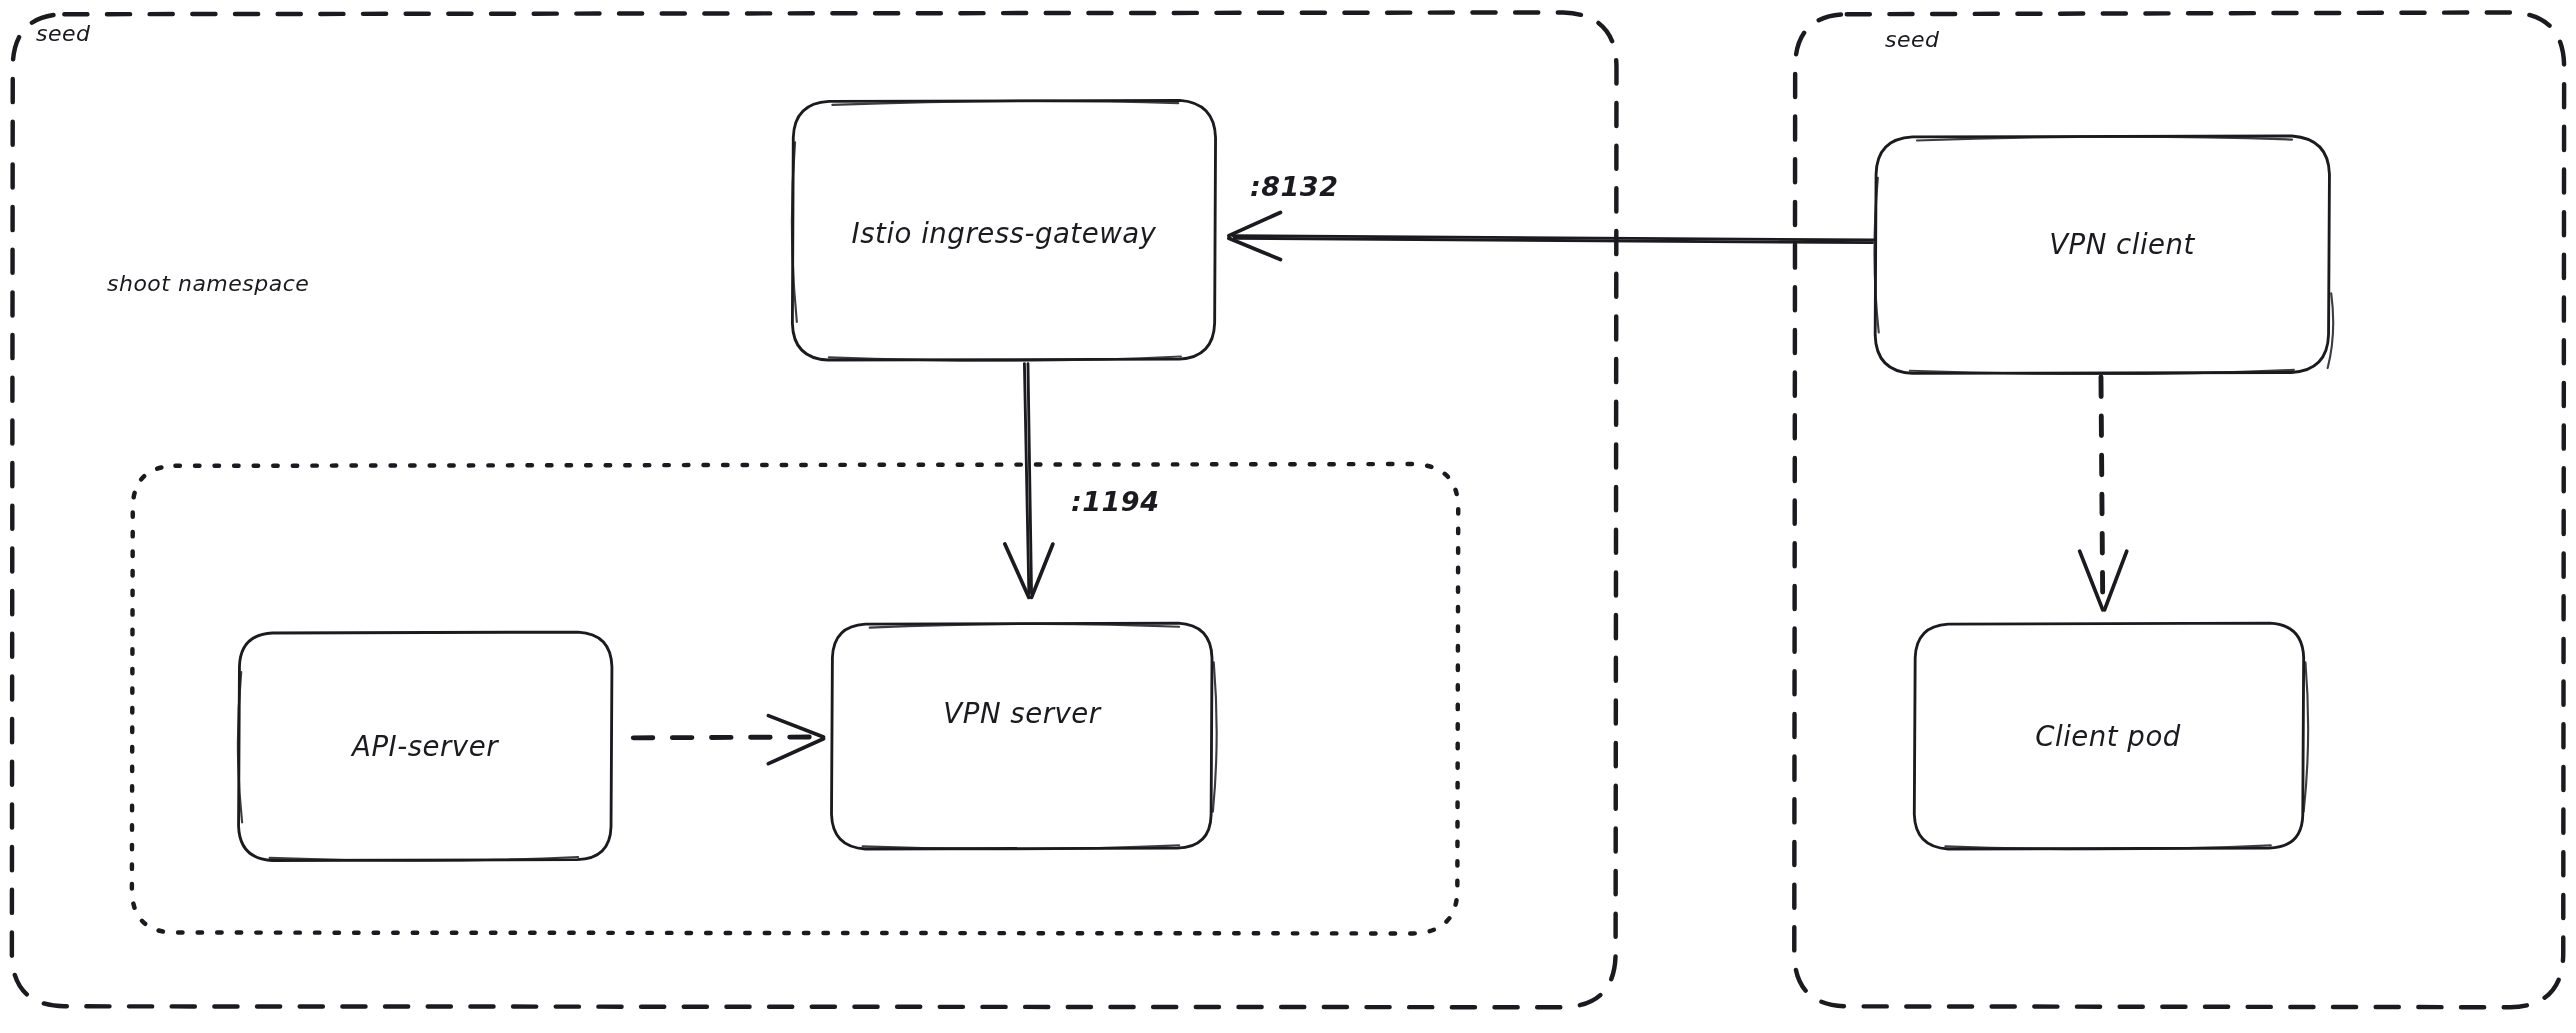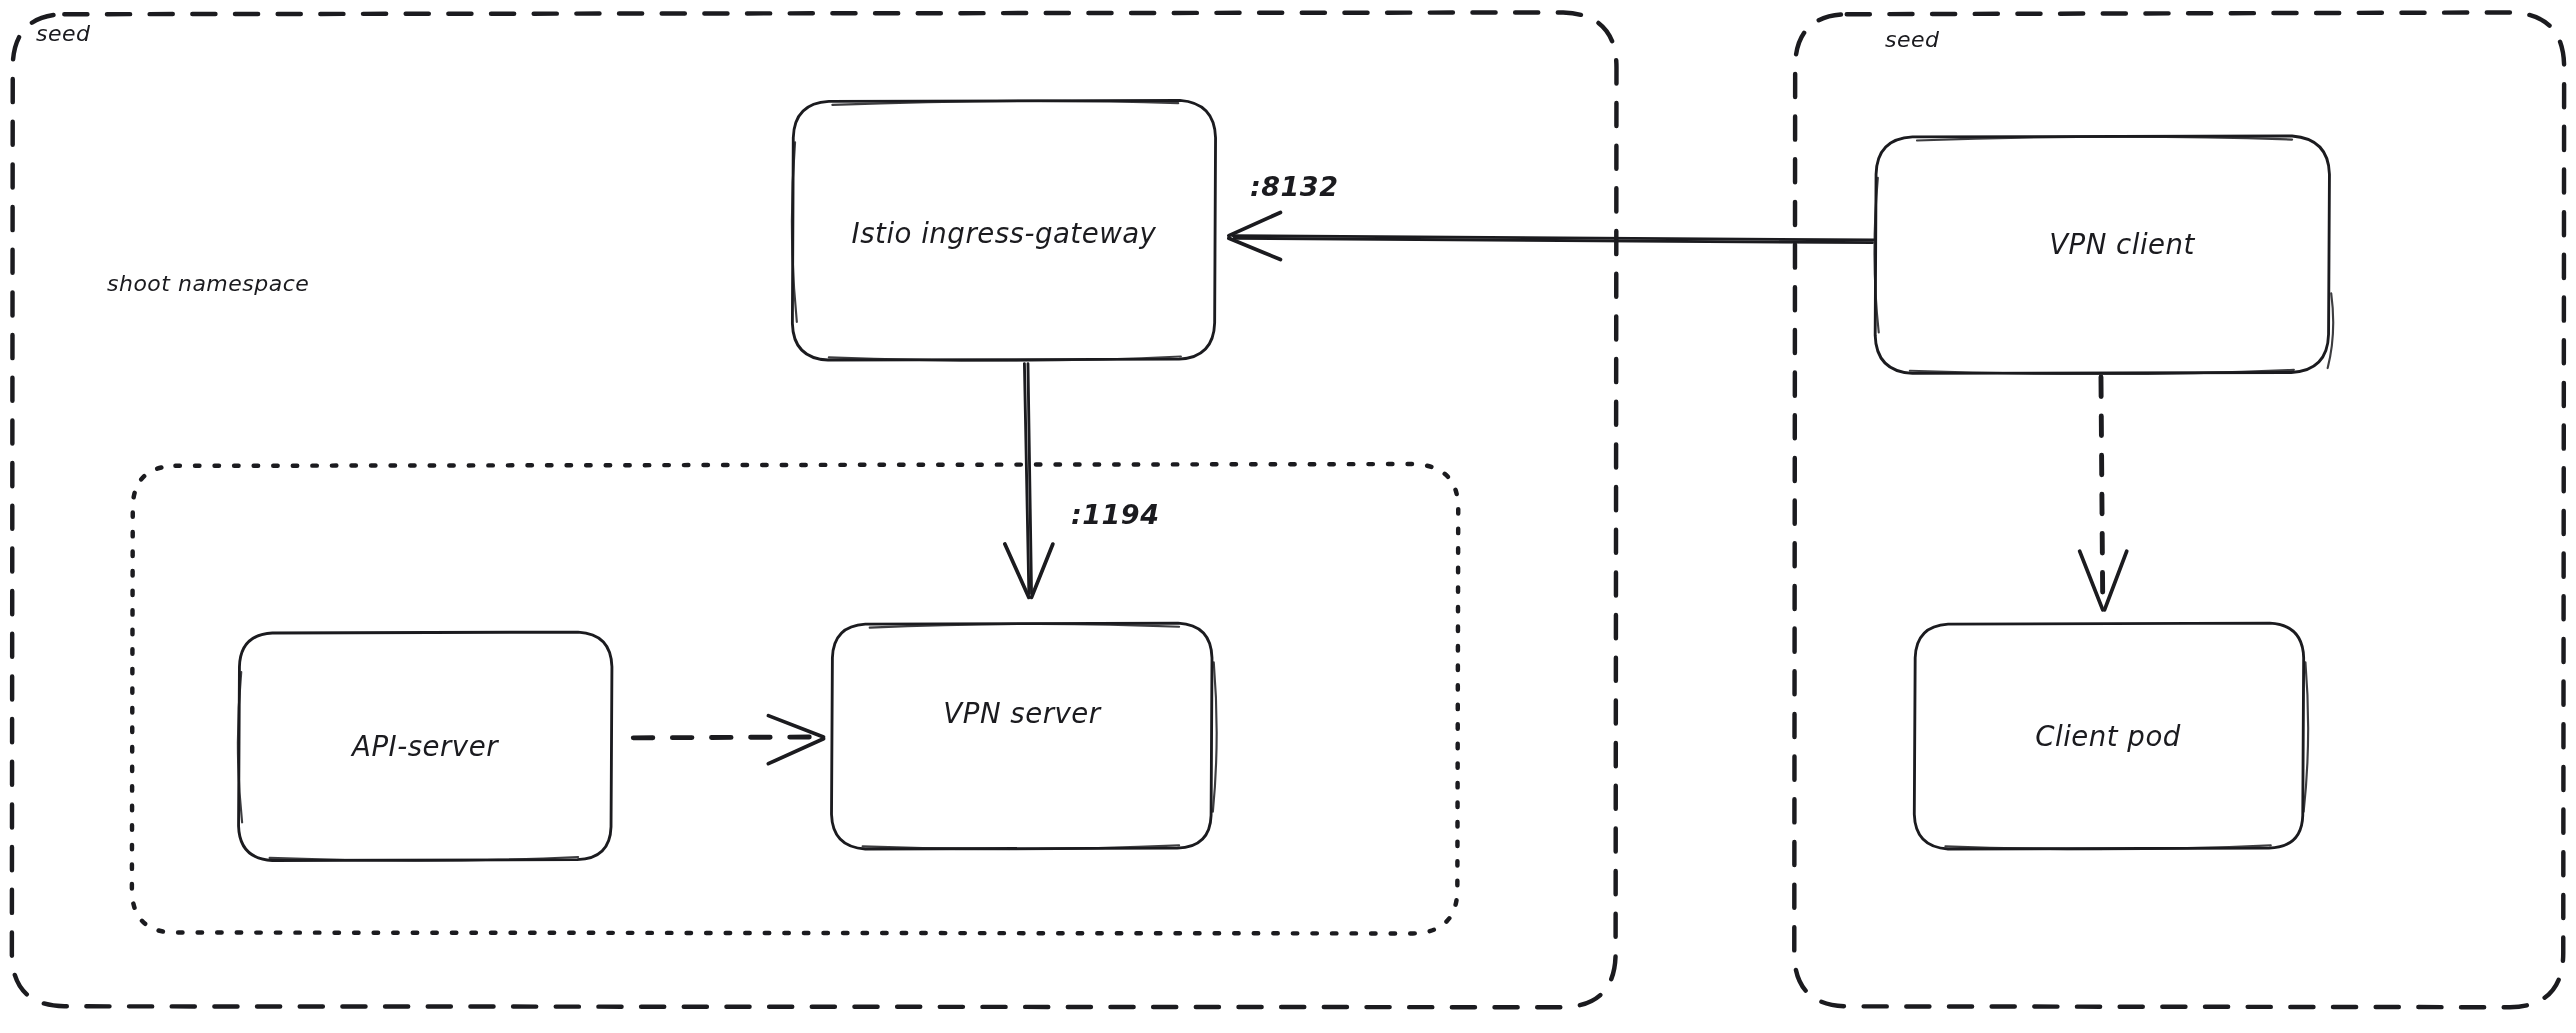--- a/index.html
+++ b/index.html
@@ -166,16 +166,16 @@
   <div class="hand-label node-title centered" style="left:425px; top:746px;">API-server</div>
 
   <div class="hand-label node-title centered" style="left:1022px; top:713px;">VPN server</div>
 
   <div class="hand-label node-title centered" style="left:2102px; top:244px;margin-left:20px;">VPN client</div>
 
   <div class="hand-label node-title centered" style="left:2108px; top:736px;">Client pod</div>
 
   <div class="hand-label port-label" style="left:1250px; top:171px;">:8132</div>
 
-  <div class="hand-label port-label" style="left:1071px; top:499px;text-align:center;">:1194</div>
+  <div class="hand-label port-label" style="left:1071px; top:486px;text-align:center;">:1194</div>
 
 </div>
 
 
 </body></html>

